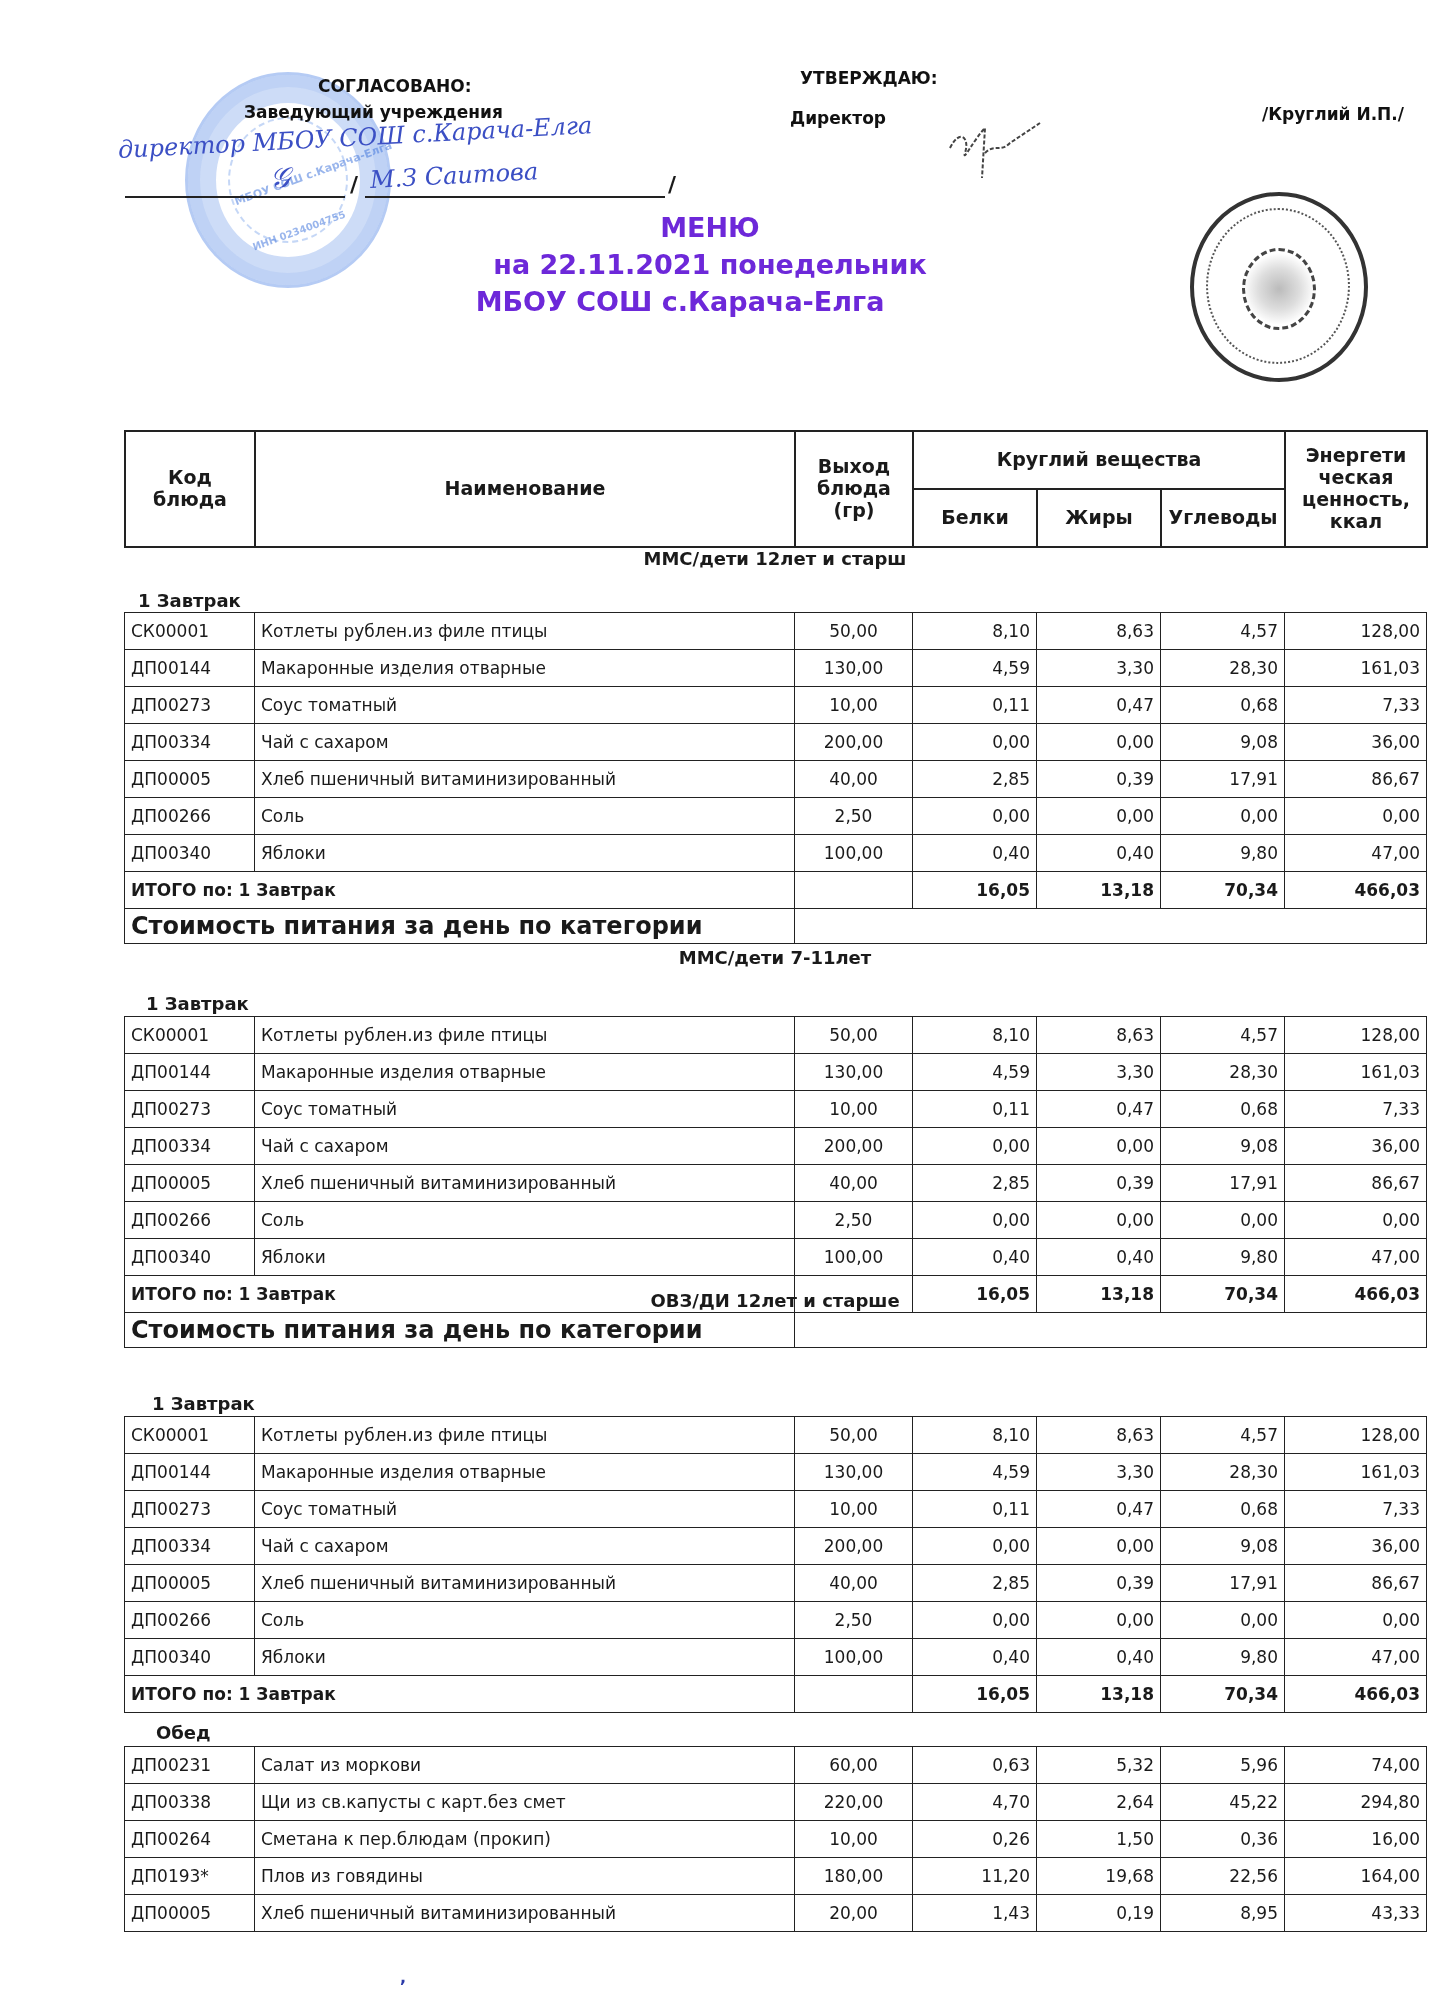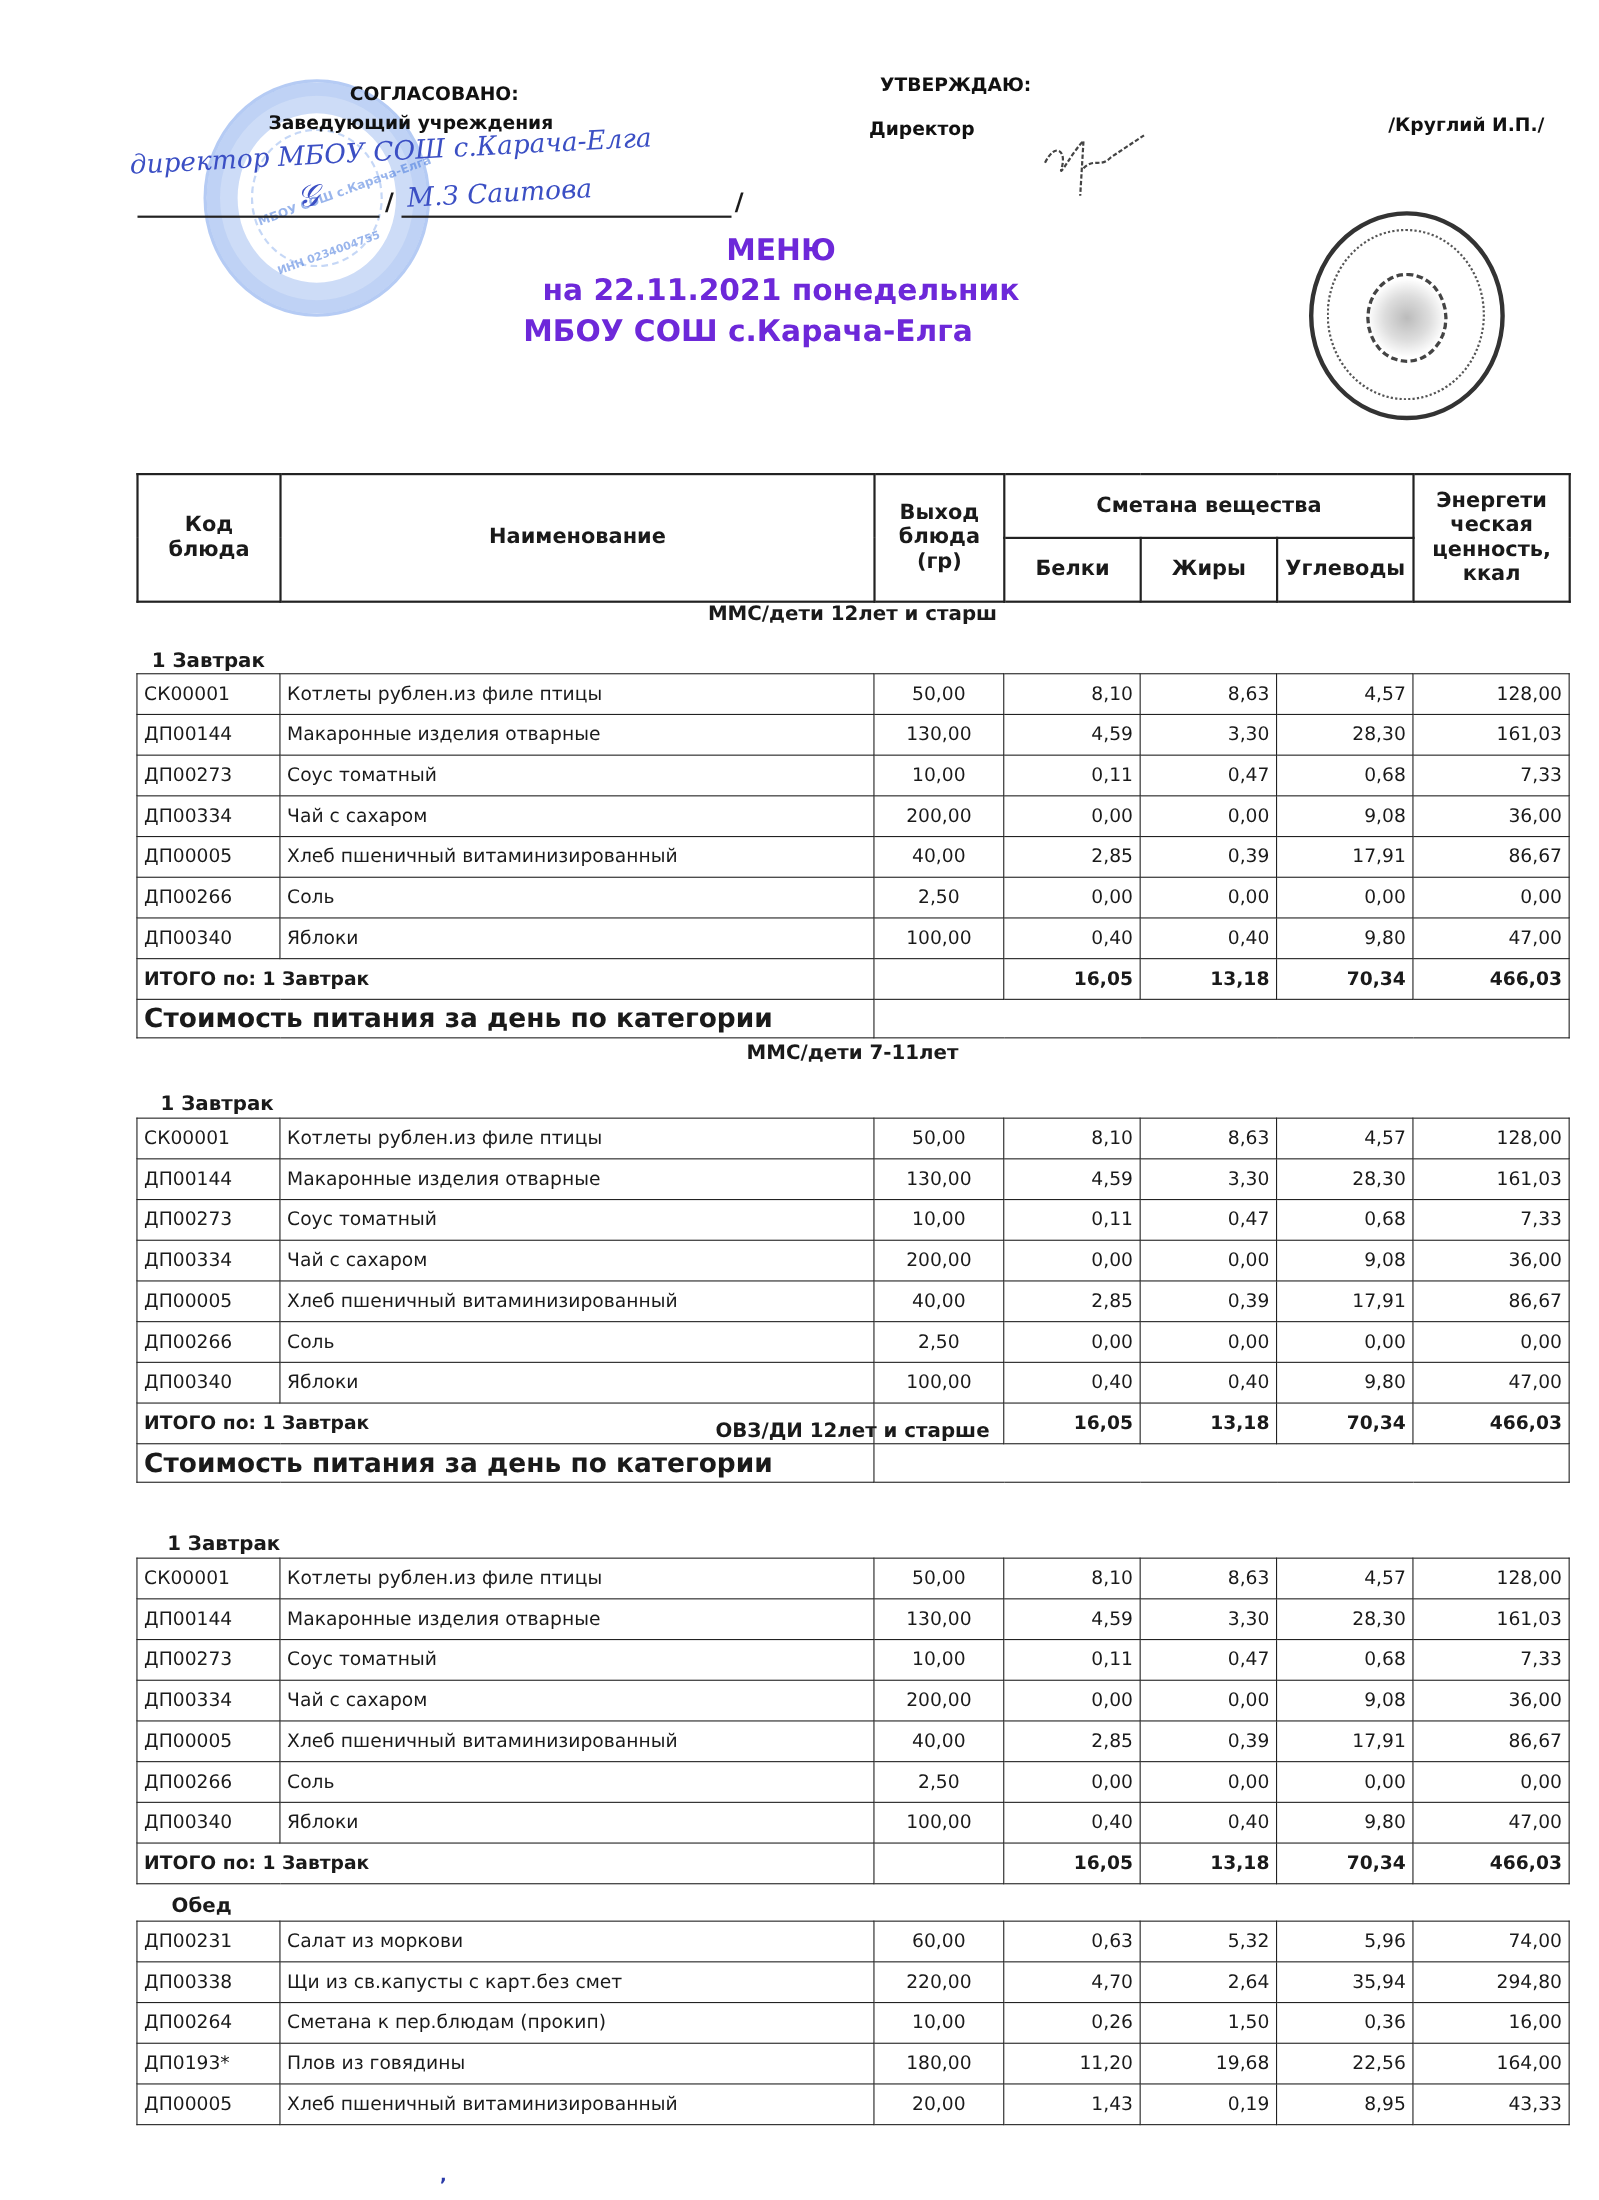--- a/index.html
+++ b/index.html
@@ -88,21 +88,21 @@
     <col style="width:124px">
       <col style="width:124px">
       <col style="width:124px">
       <col style="width:142px">
   </colgroup>
   <tbody>
       <tr style="height:58px">
     <th rowspan="2">Код блюда</th>
     <th rowspan="2">Наименование</th>
     <th rowspan="2">Выход блюда (гр)</th>
-    <th colspan="3">Сметана вещества</th>
+    <th colspan="3">Круглий вещества</th>
     <th rowspan="2">Энергети ческая ценность, ккал</th>
   </tr>
   <tr style="height:58px">
     <th>Белки</th>
     <th>Жиры</th>
     <th>Углеводы</th>
   </tr>
 </tbody>
   </table>
 
@@ -395,21 +395,21 @@
         <td class="num">5,32</td>
         <td class="num">5,96</td>
         <td class="num">74,00</td>
       </tr>
       <tr>
         <td class="code">ДП00338</td>
         <td class="name">Щи из св.капусты с карт.без смет</td>
         <td class="yield">220,00</td>
         <td class="num">4,70</td>
         <td class="num">2,64</td>
-        <td class="num">35,94</td>
+        <td class="num">45,22</td>
         <td class="num">294,80</td>
       </tr>
       <tr>
         <td class="code">ДП00264</td>
         <td class="name">Сметана к пер.блюдам (прокип)</td>
         <td class="yield">10,00</td>
         <td class="num">0,26</td>
         <td class="num">1,50</td>
         <td class="num">0,36</td>
         <td class="num">16,00</td>

